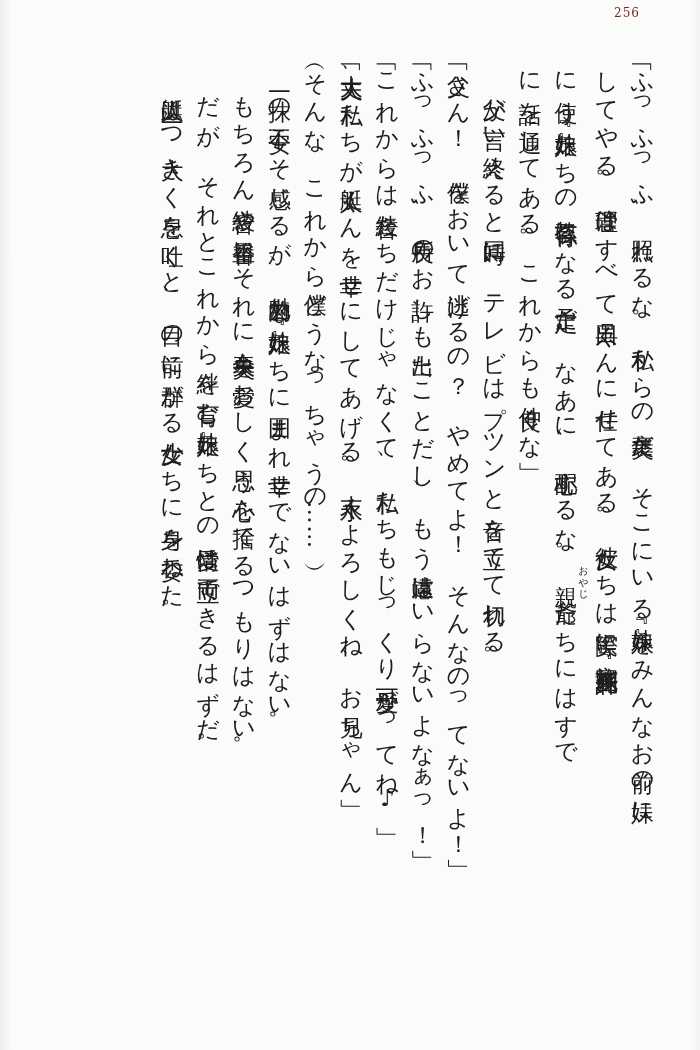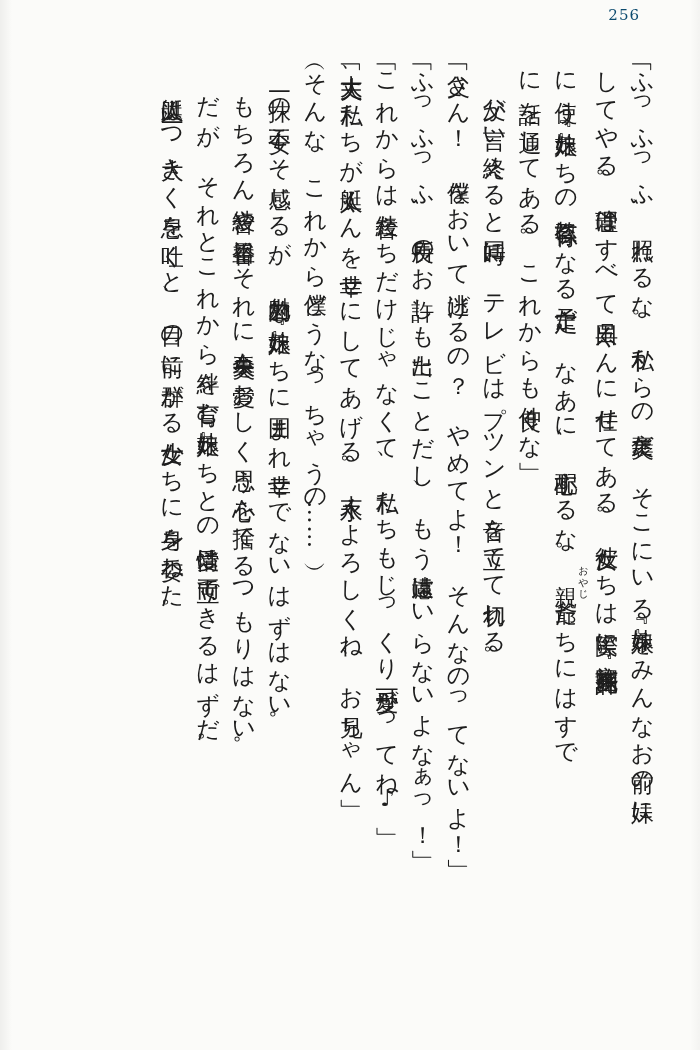--- a/index.html
+++ b/index.html
@@ -21,22 +21,22 @@
     inset: 0;
     background:
       linear-gradient(to right, rgba(0,0,0,0.05), rgba(0,0,0,0) 12px),
       linear-gradient(to left, rgba(0,0,0,0.03), rgba(0,0,0,0) 10px);
     pointer-events: none;
   }
   .page-number {
     position: absolute;
     top: 6px;
     right: 60px;
-    font-size: 15px;
-    color: #0c4a6e;
+    font-size: 12px;
+    color: #7f1d1d;
     letter-spacing: 1px;
   }
   .text-block {
     position: absolute;
     top: 56px;
     right: 40px;
     height: 958px;
     writing-mode: vertical-rl;
     text-orientation: mixed;
     font-size: 23px;

